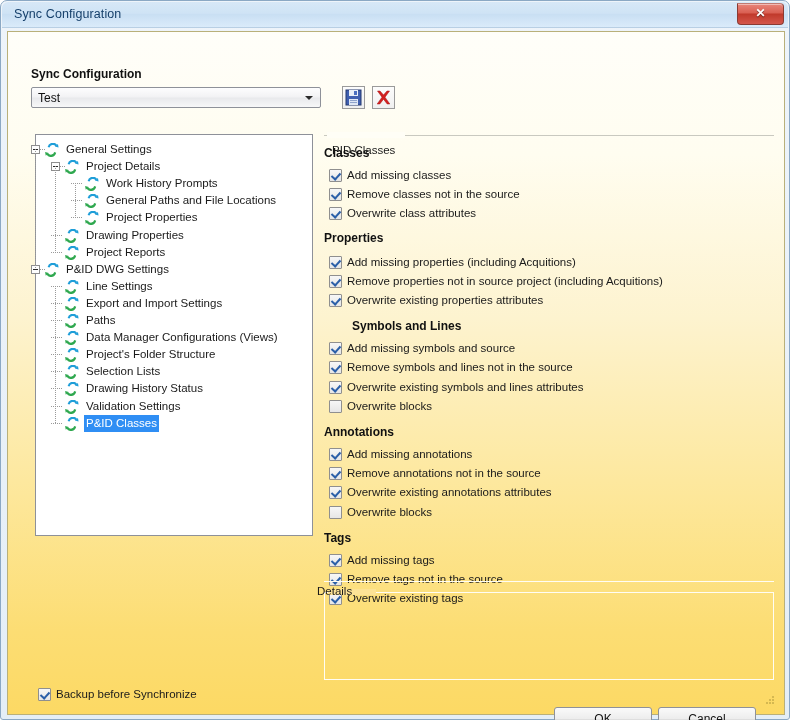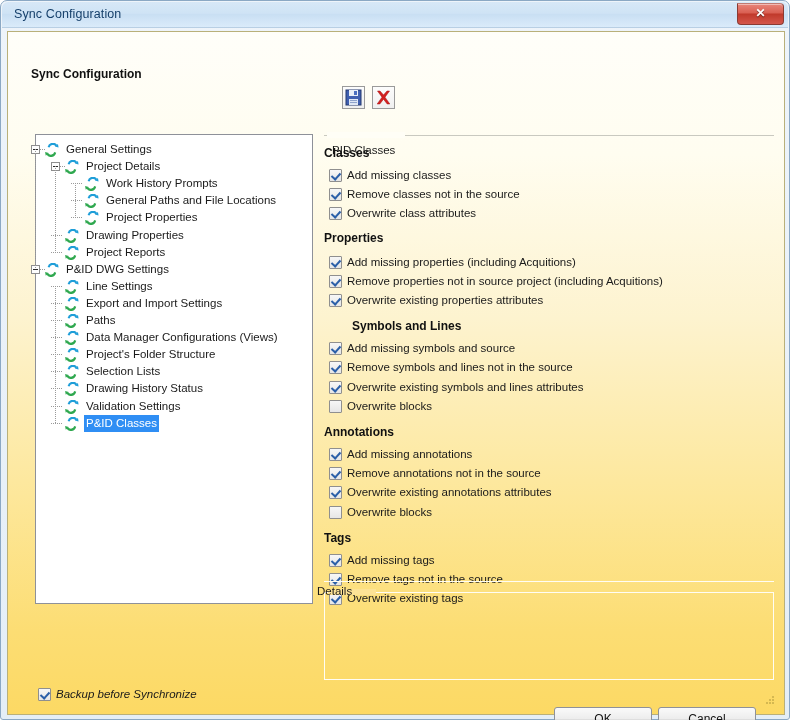--- a/index.html
+++ b/index.html
@@ -123,21 +123,21 @@
     background: linear-gradient(to bottom,#fcfcfc 0%, #f0f0f0 100%);
     cursor: pointer;
   }
   #save-btn { left: 334px; }
   #delete-btn { left: 364px; }
 
   
   #tree-panel {
     position: absolute;
     left: 27px; top: 102px;
-    width: 278px; height: 470px;
+    width: 278px; height: 402px;
     box-sizing: border-box;
     background: #ffffff;
     border: 1px solid #8e9199;
   }
   .tree-node {
     position: absolute;
     height: 17px;
     white-space: nowrap;
     font-size: 11.5px;
     color: #1a1a1a;
@@ -330,20 +330,24 @@
     <div id="title-text">Sync Configuration</div>
     <div id="close-button">
       <div class="glyph">✕</div>
     </div>
   </div>
 
   <div id="body">
 
     <div id="cfg-label">Sync Configuration</div>
 
+    <div id="cfg-combo">
+      <div class="val">Test</div>
+      <div class="arrow"></div>
+    </div>
 
     <div class="tool-btn" id="save-btn">
       <svg width="21" height="21" viewBox="0 0 21 21">
         <rect x="3" y="3" width="15" height="15" fill="#3f5fb0"></rect>
         <rect x="3" y="3" width="15" height="15" fill="none" stroke="#24386e" stroke-width="1"></rect>
         <rect x="6" y="3" width="9" height="6" fill="#e8eef8"></rect>
         <rect x="11" y="4" width="3" height="4" fill="#4a6ec0"></rect>
         <rect x="6" y="12" width="9" height="6" fill="#dfe7f5"></rect>
         <rect x="7" y="13" width="7" height="1" fill="#8fa3cc"></rect>
         <rect x="7" y="15" width="7" height="1" fill="#8fa3cc"></rect>
@@ -620,21 +624,21 @@
         </div>
       </div>
 
     <div id="details-sep"></div>
     <div id="details-box"></div>
     <div id="details-label-mask"></div>
     <div id="details-label">Details</div>
 
     <div id="backup-row">
       <span class="cb-box checked"></span>
-      <span class="cb-lbl" style="position:absolute;left:18px;top:0;font-style:italic;">Backup before Synchronize</span>
+      <span class="cb-lbl" style="position:absolute;left:18px;top:0;">Backup before Synchronize</span>
     </div>
 
     <div class="dlg-btn" id="ok-btn">OK</div>
     <div class="dlg-btn" id="cancel-btn">Cancel</div>
 
     <svg id="resize-grip" viewBox="0 0 10 10">
       <g fill="#b0983c">
         <rect x="7" y="1" width="2" height="2"></rect>
         <rect x="4" y="4" width="2" height="2"></rect>
           <rect x="7" y="4" width="2" height="2"></rect>

